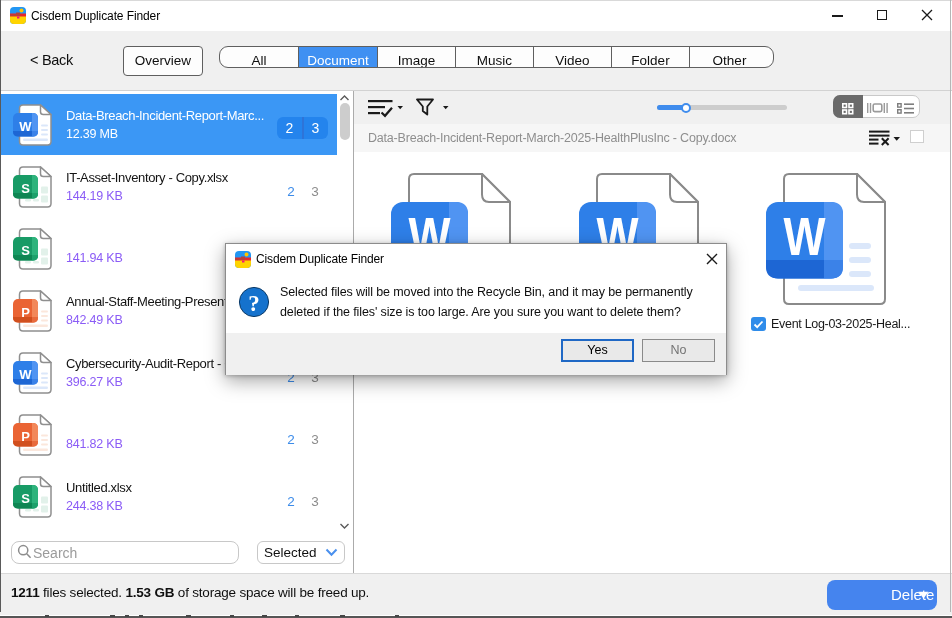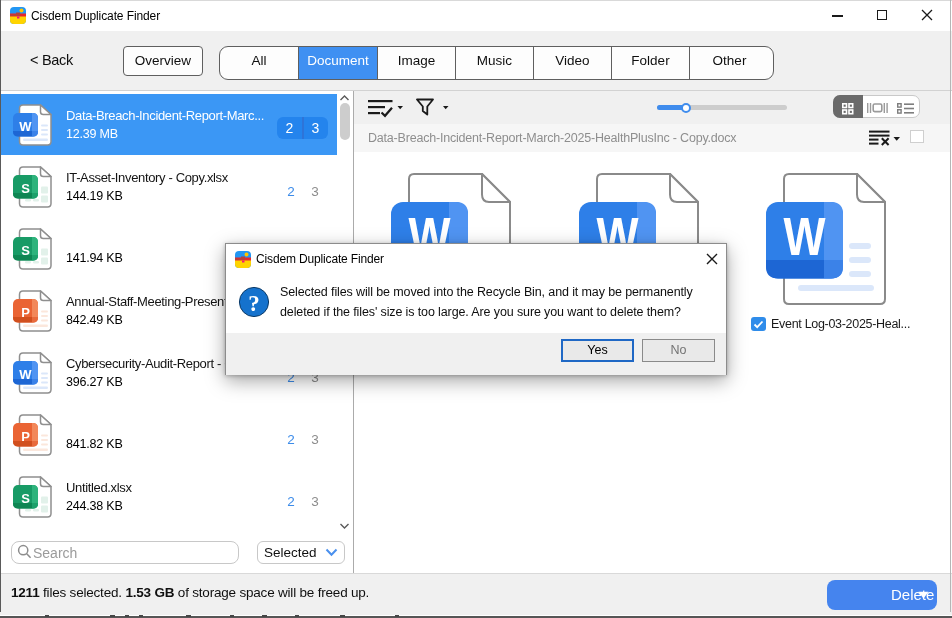--- a/index.html
+++ b/index.html
@@ -10,32 +10,32 @@
   
   #titlebar { left:0; top:0; width:952px; height:31px; background:#fff; border-top:1px solid #d9d9d9; }
   #title-text { left:31px; top:9px; font-size:12px; letter-spacing:-0.1px; color:#000; }
   #toolbar { left:0; top:31px; width:952px; height:60px; background:#f0f0f0; border-bottom:1px solid #d2d2d2; }
   #win-left-border { left:0; top:0; width:1px; height:612px; background:#5a5a5a; }
   #win-right-border { left:950px; top:0; width:1px; height:612px; background:#b5b5b5; }
 
   #back { left:30px; top:52px; font-size:14.5px; letter-spacing:-0.3px; color:#0f0f0f; }
   #overview-btn { left:123px; top:46px; width:80px; height:30px; background:#fdfdfd; border:1px solid #5f5f5f; border-radius:4px; font-size:13.5px; color:#0f0f0f; text-align:center; line-height:28px; }
 
-  #tabs { left:219px; top:46px; width:555px; height:34px; background:#fdfdfd; border:1px solid #5f5f5f; border-radius:9px; display:flex; overflow:hidden; }
+  #tabs { left:219px; top:46px; width:555px; height:22px; background:#fdfdfd; border:1px solid #5f5f5f; border-radius:9px; display:flex; overflow:hidden; }
   .tab { height:100%; font-size:13.5px; color:#0f0f0f; text-align:center; line-height:28px; border-right:1px solid #5f5f5f; }
   .tab:last-child { border-right:none; }
   .tab.sel { background:#3f90f2; color:#fff; }
 
   
   #sidebar { left:1px; top:92px; width:352px; height:481px; background:#fff; }
   #divider { left:353px; top:91px; width:1px; height:482px; background:#ababab; }
   .row { position:absolute; left:1px; width:336px; height:61px; }
   .row.sel { background:#3b97f5; }
   .fname { position:absolute; left:65px; top:14px; font-size:13px; letter-spacing:-0.35px; color:#141414; white-space:nowrap; }
-  .fsize { position:absolute; left:65px; top:33px; font-size:12.5px; letter-spacing:-0.2px; color:#000000; white-space:nowrap; }
+  .fsize { position:absolute; left:65px; top:33px; font-size:12.5px; letter-spacing:-0.2px; color:#8b5cf6; white-space:nowrap; }
   .sel .fname, .sel .fsize { color:#fff; }
   .n2 { position:absolute; left:280px; top:28px; width:20px; text-align:center; font-size:13.5px; color:#3d8ce9; }
   .n3 { position:absolute; left:304px; top:28px; width:20px; text-align:center; font-size:13.5px; color:#8c8c8c; }
   #badges { position:absolute; left:276px; top:23px; width:51px; height:22px; border-radius:6px; background:#2484ed; }
   #badges .bd { position:absolute; top:0; width:25px; height:22px; text-align:center; line-height:22px; font-size:14px; color:#fff; }
   #badge-div { position:absolute; left:25px; top:0; width:1.5px; height:22px; background:#2e74d8; }
   .icon { position:absolute; left:12px; top:10px; }
 
   
   #sb-track { left:337px; top:92px; width:14px; height:441px; background:#fff; }

